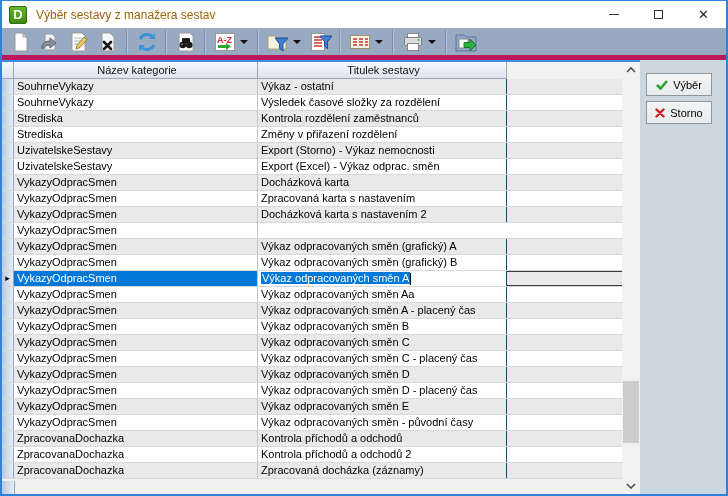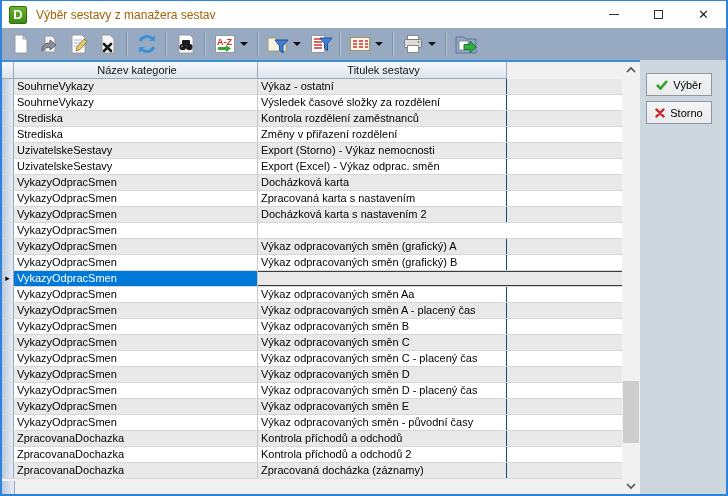--- a/index.html
+++ b/index.html
@@ -17,21 +17,21 @@
             display:flex;align-items:center;justify-content:center;box-sizing:border-box;}
   .title-text{margin-left:9px;font-size:12px;color:#a16207;}
   .win-controls{position:absolute;right:0;top:0;height:27px;display:flex;}
   .win-btn{width:45px;height:27px;display:flex;align-items:center;justify-content:center;color:#222;}
   .glyph-min{width:10px;height:1px;background:#333;}
   .glyph-max{width:9px;height:9px;border:1px solid #333;box-sizing:border-box;}
   .glyph-close{font-size:13px;line-height:13px;color:#222;}
 
   
   .toolbar{position:absolute;left:0;right:0;top:27px;height:33px;background:#98aac2;
-           border-bottom:1px solid #be185d;display:flex;align-items:center;
+           border-bottom:6px solid #be185d;display:flex;align-items:center;
            padding-left:4px;box-sizing:border-box;}
   .tb-btn{width:29px;height:27px;display:flex;align-items:center;justify-content:center;flex:0 0 auto;}
   .tb-dd{width:0;height:0;border-left:4px solid transparent;border-right:4px solid transparent;
          border-top:4px solid #111;margin:0 5px 0 1px;flex:0 0 auto;}
   .tb-sep{width:1px;height:24px;background:#7b90ac;border-right:1px solid #b6c3d5;
           margin:0 4px;flex:0 0 auto;}
 
   
   .grid-wrap{position:absolute;left:0;top:59px;width:620px;bottom:0;background:#f1f1f1;
              border-top:2px solid #3e8ede;box-sizing:border-box;overflow:hidden;}
@@ -255,20 +255,21 @@
           <div class="cell c-tit">Výkaz odpracovaných směn (grafický) A</div>
         </div>
         <div class="row">
           <div class="cell c-ind"></div>
           <div class="cell c-cat">VykazyOdpracSmen</div>
           <div class="cell c-tit">Výkaz odpracovaných směn (grafický) B</div>
         </div>
         <div class="row alt selected">
           <div class="cell c-ind">▸</div>
           <div class="cell c-cat">VykazyOdpracSmen</div>
+          <div class="cell c-tit"><span class="sel-text">Výkaz odpracovaných směn A</span><span class="caret"></span></div>
         </div>
         <div class="row">
           <div class="cell c-ind"></div>
           <div class="cell c-cat">VykazyOdpracSmen</div>
           <div class="cell c-tit">Výkaz odpracovaných směn Aa</div>
         </div>
         <div class="row alt">
           <div class="cell c-ind"></div>
           <div class="cell c-cat">VykazyOdpracSmen</div>
           <div class="cell c-tit">Výkaz odpracovaných směn A - placený čas</div>

